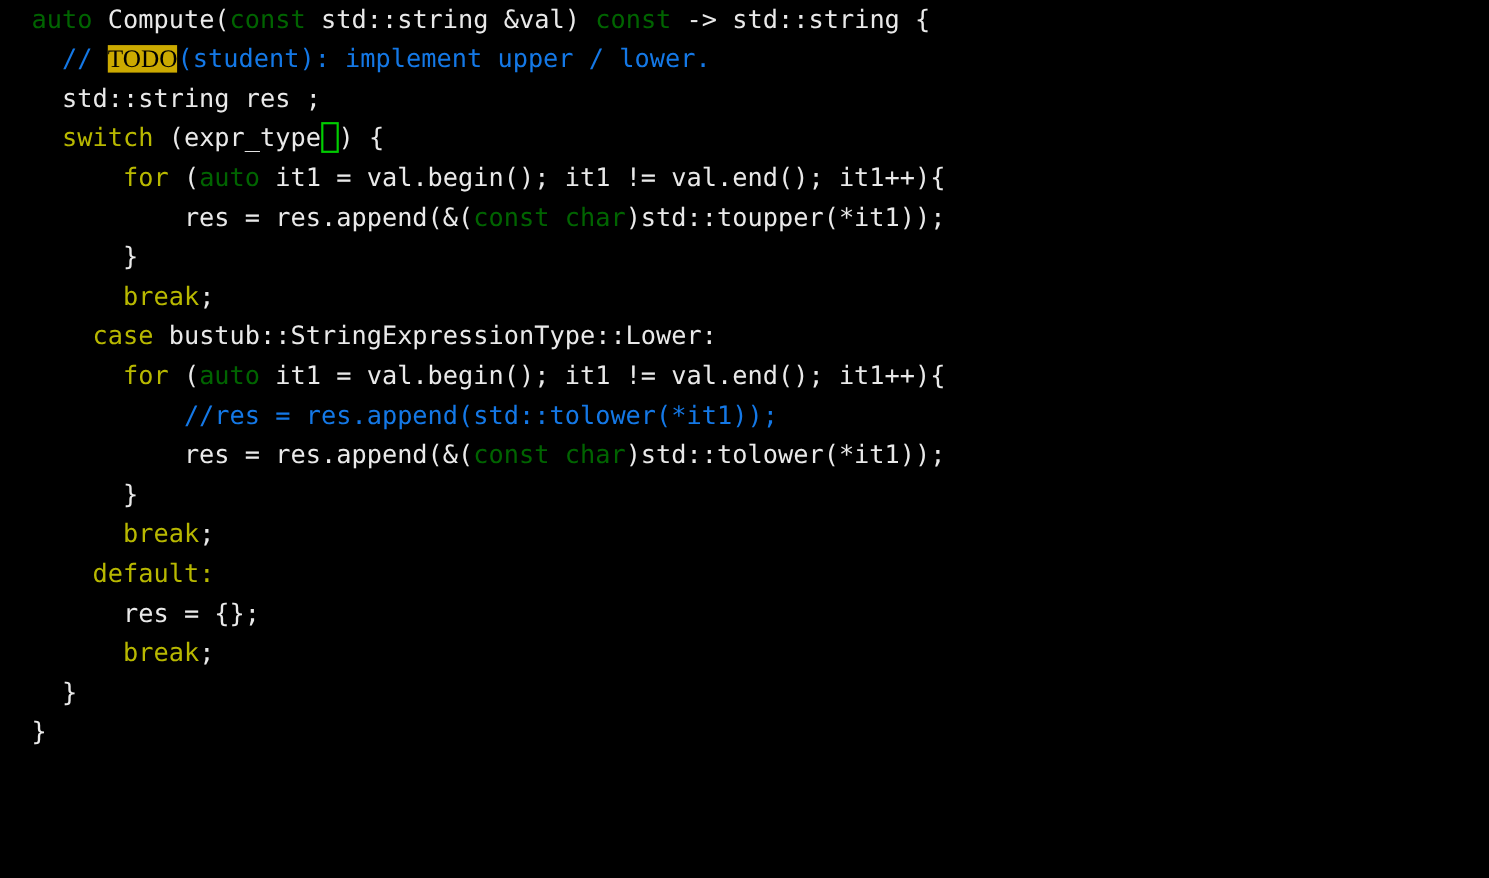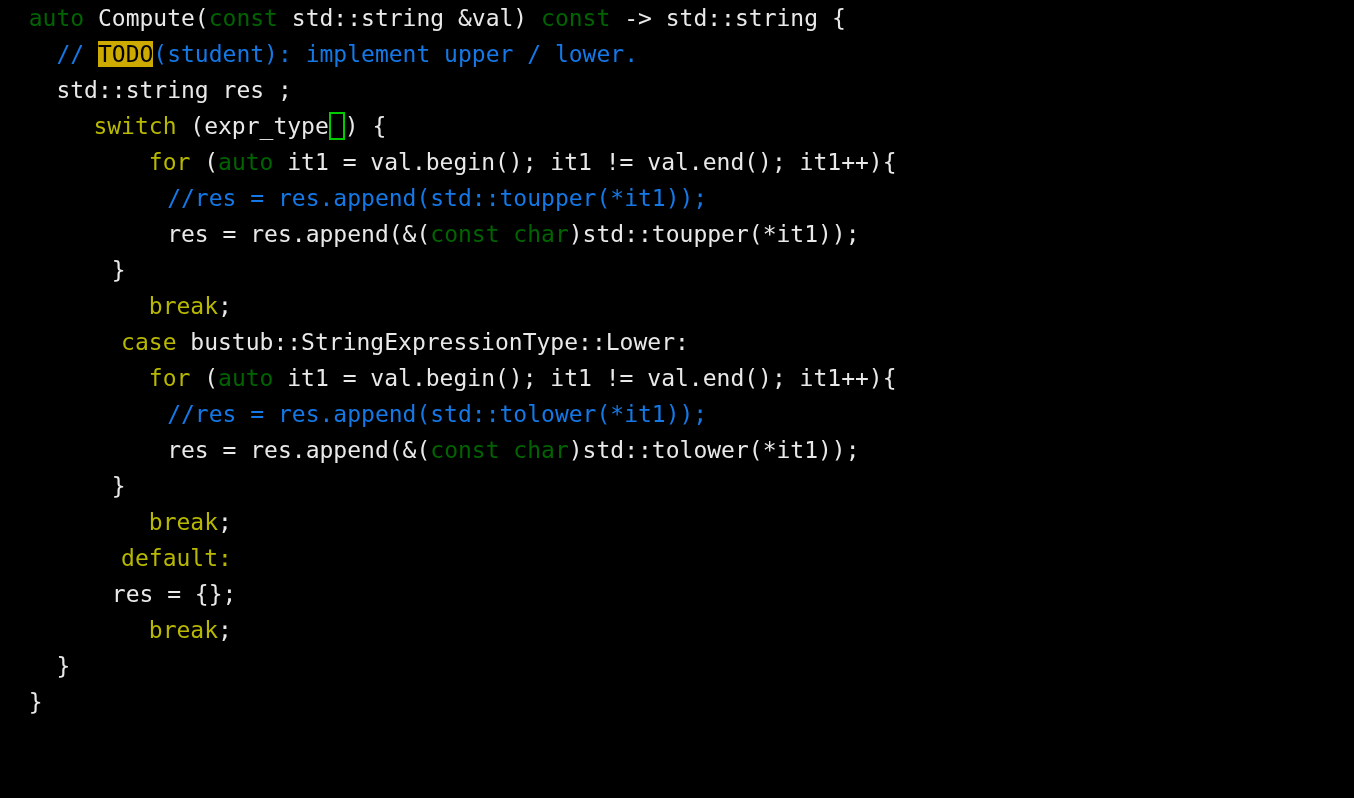--- a/index.html
+++ b/index.html
@@ -28,28 +28,29 @@
     line-height: 36px;
     font-size: 23px;
     letter-spacing: 0px;
     white-space: pre;
     padding-left: 1px;
     color: #e8e8e8;
   }
 
   
   .tok-plain    { color: #e9e9e9; }
-  .tok-keyword  { color: #b8b800; margin-left: 37px; }   
+  .tok-keyword  { color: #b8b800; }   
   .tok-type     { color: #006400; }   
   .tok-comment  { color: #1478e6; }
 
   .todo-tag {
     background: #ccaa00;
     color: #000000;
     padding: 0;
+    font-family: Liberation Serif, serif;
   }
 
   .cursor-block {
     display: inline-block;
     width: 16px;
     height: 28px;
     vertical-align: -6px;
     border: 2px solid #00cc00;
     box-sizing: border-box;
     background: transparent;
@@ -58,21 +59,20 @@
 </head>
 <body>
 
 <div id="editor">
   <div id="code-area">
       <div class="code-line"><span>  </span><span class="tok-type">auto</span><span class="tok-plain"> Compute(</span><span class="tok-type">const</span><span class="tok-plain"> std::string &amp;val) </span><span class="tok-type">const</span><span class="tok-plain"> -&gt; std::string {</span></div>
       <div class="code-line"><span>    </span><span class="tok-comment">// </span><span class="todo-tag">TODO</span><span class="tok-comment">(student): implement upper / lower.</span></div>
       <div class="code-line"><span>    </span><span class="tok-plain">std::string res ;</span></div>
       <div class="code-line"><span>    </span><span class="tok-keyword">switch</span><span class="tok-plain"> (expr_type</span><span class="cursor-block"></span><span class="tok-plain">) {</span></div>
       <div class="code-line"><span>        </span><span class="tok-keyword">for</span><span class="tok-plain"> (</span><span class="tok-type">auto</span><span class="tok-plain"> it1 = val.begin(); it1 != val.end(); it1++){</span></div>
-      <div class="code-line"><span>            </span><span class="tok-comment">//res = res.append(std::toupper(*it1));</span></div>
       <div class="code-line"><span>            </span><span class="tok-plain">res = res.append(&amp;(</span><span class="tok-type">const char</span><span class="tok-plain">)std::toupper(*it1));</span></div>
       <div class="code-line"><span>        </span><span class="tok-plain">}</span></div>
       <div class="code-line"><span>        </span><span class="tok-keyword">break</span><span class="tok-plain">;</span></div>
       <div class="code-line"><span>      </span><span class="tok-keyword">case</span><span class="tok-plain"> bustub::StringExpressionType::Lower:</span></div>
       <div class="code-line"><span>        </span><span class="tok-keyword">for</span><span class="tok-plain"> (</span><span class="tok-type">auto</span><span class="tok-plain"> it1 = val.begin(); it1 != val.end(); it1++){</span></div>
       <div class="code-line"><span>            </span><span class="tok-comment">//res = res.append(std::tolower(*it1));</span></div>
       <div class="code-line"><span>            </span><span class="tok-plain">res = res.append(&amp;(</span><span class="tok-type">const char</span><span class="tok-plain">)std::tolower(*it1));</span></div>
       <div class="code-line"><span>        </span><span class="tok-plain">}</span></div>
       <div class="code-line"><span>        </span><span class="tok-keyword">break</span><span class="tok-plain">;</span></div>
       <div class="code-line"><span>      </span><span class="tok-keyword">default:</span></div>

